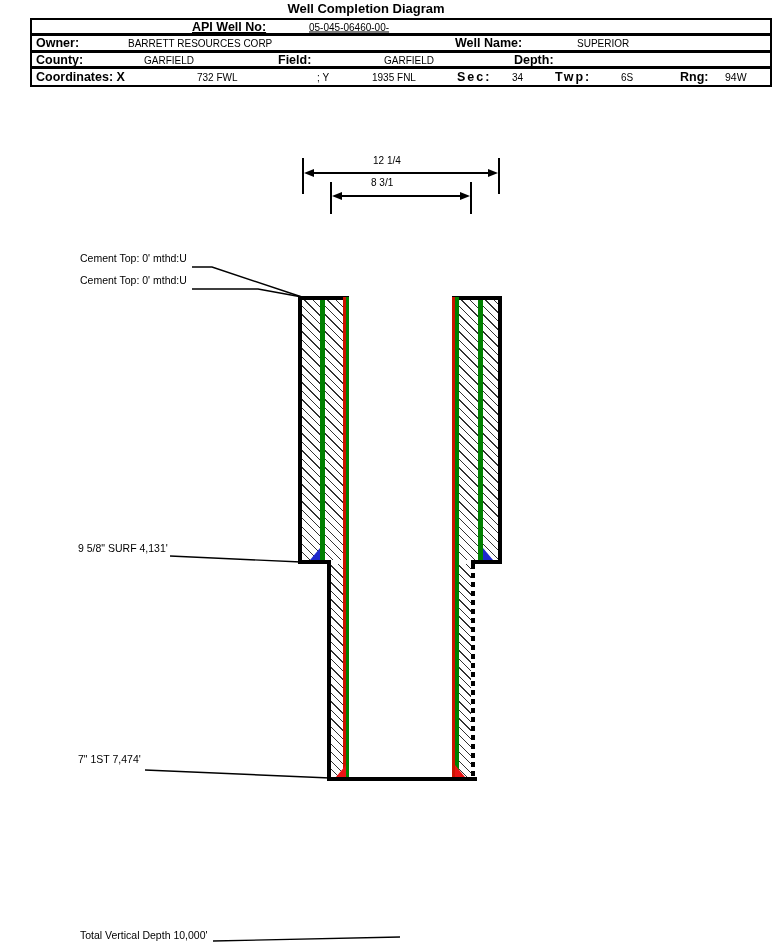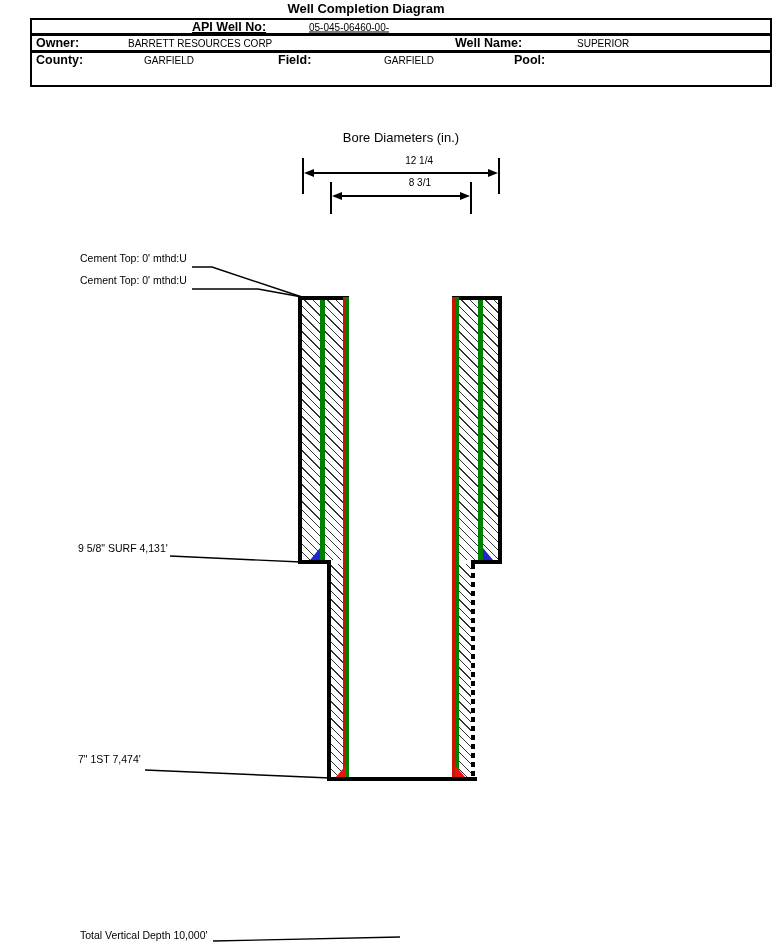--- a/index.html
+++ b/index.html
@@ -16,21 +16,21 @@
   .r1{height:13px;} .r2{height:17px;} .r3{height:16px;text-decoration:underline;} .r4{height:18px;}
   .cell{position:absolute;top:50%;transform:translateY(-50%);
         white-space:nowrap;font-size:10px;}
   .cell.b{font-weight:bold;font-size:12.5px;}
   .cell.u{text-decoration:underline;}
   .sp{letter-spacing:2px;}
   .note{top:96px;left:165px;width:400px;text-align:center;
         font-size:10px;font-weight:bold;}
   
   .bore-title{top:130px;left:301px;width:200px;text-align:center;font-size:13px;}
-  .dim-label{width:60px;text-align:right;font-size:10px;}
+  .dim-label{width:60px;text-align:left;font-size:10px;}
   
   .blk{background:#000;}
   .grn{background:var(--casing-green,#008000);}
   .red{background:var(--tubing-red,#cc1400);}
   .hatch{background:#fff repeating-linear-gradient(45deg,
           transparent 0,transparent 5px,#333 5px,#333 6px);}
   .dashedwall{background:repeating-linear-gradient(180deg,
           #000 0,#000 5px,transparent 5px,transparent 9px);}
   .lbl{font-size:10.5px;white-space:nowrap;text-align:right;}
   .overlay{left:0;top:0;pointer-events:none;}
@@ -56,27 +56,38 @@
       <span class="cell b" style="left:4px">Owner:</span>
       <span class="cell" style="left:96px">BARRETT RESOURCES CORP</span>
       <span class="cell b" style="left:423px">Well Name:</span>
       <span class="cell" style="left:545px">SUPERIOR</span>
     </div>
     <div class="trow r3">
       <span class="cell b" style="left:4px">County:</span>
       <span class="cell" style="left:112px">GARFIELD</span>
       <span class="cell b" style="left:246px">Field:</span>
       <span class="cell" style="left:352px">GARFIELD</span>
-      <span class="cell b" style="left:482px">Pool:</span>
+      <span class="cell b" style="left:482px">Depth:</span>
       <span class="cell" style="left:545px"></span>
+    </div>
+    <div class="trow r4">
+      <span class="cell b" style="left:4px">Coordinates: X</span>
+      <span class="cell" style="left:165px">732 FWL</span>
+      <span class="cell" style="left:285px">; Y</span>
+      <span class="cell" style="left:340px">1935 FNL</span>
+      <span class="cell b sp" style="left:425px">Sec:</span>
+      <span class="cell" style="left:480px">34</span>
+      <span class="cell b sp" style="left:523px">Twp:</span>
+      <span class="cell" style="left:589px">6S</span>
+      <span class="cell b" style="left:648px">Rng:</span>
+      <span class="cell" style="left:693px;font-size:10.5px">94W</span>
     </div>
   </div>
 
 
-  <div class="abs bore-title">Bore Diameters (in.)</div>
   <div class="abs dim-label" style="left:373px;top:155px">12 1/4</div>
   <div class="abs dim-label" style="left:371px;top:177px">8 3/1</div>
 
   <div class="abs blk" style="left:298px;top:296px;width:51px;height:4px"></div>
   <div class="abs blk" style="left:452px;top:296px;width:50px;height:4px"></div>
   <div class="abs blk" style="left:298px;top:297px;width:4px;height:266px"></div>
   <div class="abs blk" style="left:498px;top:297px;width:4px;height:266px"></div>
 
   <div class="abs hatch" style="left:302px;top:300px;width:18px;height:260px"></div>
   <div class="abs grn" style="left:320px;top:300px;width:5px;height:260px"></div>

